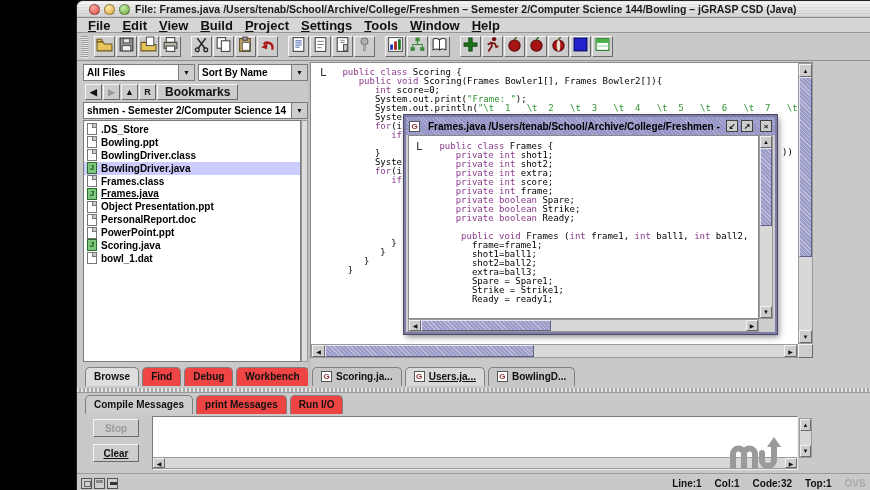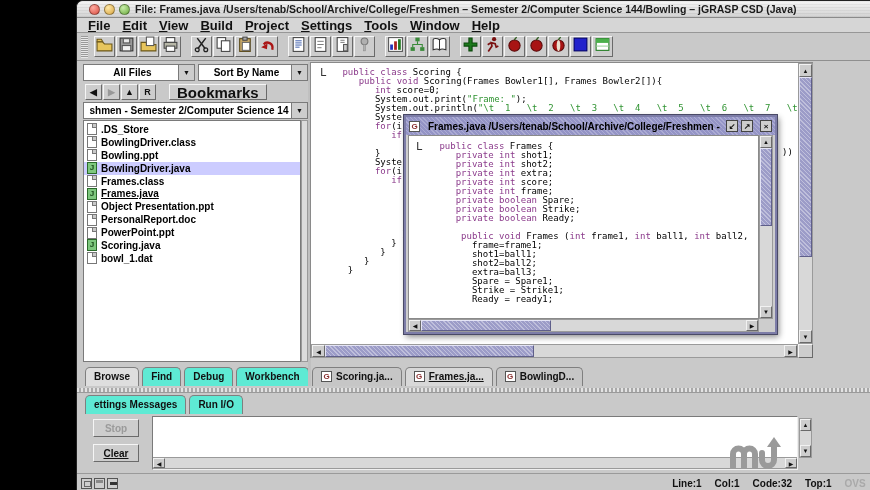--- a/index.html
+++ b/index.html
@@ -28,44 +28,44 @@
     border-bottom:1px solid #8f8f8f;box-sizing:border-box;display:flex;align-items:center;padding-left:4px;}
   .grip{width:7px;height:22px;margin-right:6px;
     background:repeating-linear-gradient(0deg,#e8e8e8 0 1px,#9a9a9a 1px 2px);}
   .tbtn{width:21px;height:21px;background:#cdcdcd;border:1px solid;border-color:#f5f5f5 #6a6a6a #6a6a6a #f5f5f5;
     display:flex;align-items:center;justify-content:center;margin-right:1px;box-sizing:border-box;}
   .tbtn.gap{margin-left:9px;}
   
   .bevel{background:#cdcdcd;border:1px solid;border-color:#f5f5f5 #6a6a6a #6a6a6a #f5f5f5;box-sizing:border-box;}
   
   .combo{position:absolute;height:17px;background:#fff;border:1px solid #7a7a7a;box-sizing:border-box;
-    font-size:10px;font-weight:bold;color:#000;display:flex;align-items:center;text-align:center;}
+    font-size:10px;font-weight:bold;color:#000;display:flex;align-items:center;}
   .combo .cval{flex:1;padding-left:3px;white-space:nowrap;overflow:hidden;}
   .combo .cbtn{width:15px;height:100%;background:#cdcdcd;border-left:1px solid #7a7a7a;
     display:flex;align-items:center;justify-content:center;font-size:7px;color:#111;}
   .navbtn{position:absolute;top:83px;width:17px;height:16px;font-size:9px;font-weight:bold;color:#111;
     display:flex;align-items:center;justify-content:center;}
   .navbtn.disabled{color:#999;}
-  .bookmarks{position:absolute;top:83px;height:16px;font-size:15px;font-weight:bold;color:#111;
-    display:flex;align-items:center;padding:0 7px;margin-left:12px;}
+  .bookmarks{position:absolute;top:83px;height:16px;font-size:12px;font-weight:bold;color:#111;
+    display:flex;align-items:center;padding:0 7px;}
   .file-list{position:absolute;left:6px;top:119px;width:218px;height:242px;background:#fff;
     border:1px solid #7a7a7a;box-sizing:border-box;overflow:hidden;padding-top:2px;}
   .file-scroll{position:absolute;left:224px;top:119px;width:7px;height:242px;background:#dcdcdc;
     border:1px solid #9a9a9a;box-sizing:border-box;}
   .file-row{height:12.9px;display:flex;align-items:center;font-size:10px;font-weight:bold;color:#000;
     white-space:nowrap;padding-left:3px;}
   .file-row.selected{background:#ccccff;}
   .file-row .fname{margin-left:4px;}
   .file-row .fname.open{text-decoration:underline;}
   .ficon{width:10px;height:12px;background:#fff;border:1px solid #777;box-sizing:border-box;position:relative;flex:0 0 auto;}
   .ficon:after{content:"";position:absolute;right:0;top:0;width:3px;height:3px;background:#c9c9c9;border-left:1px solid #777;border-bottom:1px solid #777;}
   .jicon{width:10px;height:12px;background:#7ec87e;border:1px solid #2a6a2a;box-sizing:border-box;
     font-size:8px;font-weight:bold;color:#1a4a1a;text-align:center;line-height:10px;flex:0 0 auto;}
   
-  .tab{border:1px solid #7f7f7f;border-bottom:none;border-radius:5px 5px 0 0;background:#5eead4;
+  .tab{border:1px solid #7f7f7f;border-bottom:none;border-radius:5px 5px 0 0;background:#ef4444;
     padding:3px 8px 4px;font-size:10px;font-weight:bold;color:#111;margin-right:3px;white-space:nowrap;
     display:flex;align-items:center;}
   .tab.active{background:#dedede;}
   .left-tabs{position:absolute;left:8px;top:362px;display:flex;align-items:flex-end;height:23px;}
   .editor-tabs{position:absolute;left:235px;top:360px;display:flex;align-items:flex-end;height:25px;}
   .editor-tabs .tab{background:#c6c6c6;}
   .editor-tabs .tab.active{background:#d8d8d8;}
   .editor-tabs .tab.active .tlabel{text-decoration:underline;}
   .gmini{width:11px;height:11px;background:#fff;border:1px solid #555;box-sizing:border-box;
     font-size:8px;font-weight:bold;color:#8a3030;text-align:center;line-height:9px;margin-right:4px;flex:0 0 auto;}
@@ -305,25 +305,25 @@
       <span class="cval">shmen - Semester 2/Computer Science 14</span>
       <span class="cbtn">▼</span>
     </div>
     <div class="file-list" id="file-list">
         <div class="file-row">
           <span class="ficon"></span>
           <span class="fname">.DS_Store</span>
         </div>
         <div class="file-row">
           <span class="ficon"></span>
+          <span class="fname">Bowling.ppt</span>
+        </div>
+        <div class="file-row">
+          <span class="ficon"></span>
           <span class="fname">BowlingDriver.class</span>
-        </div>
-        <div class="file-row">
-          <span class="ficon"></span>
-          <span class="fname">Bowling.ppt</span>
         </div>
         <div class="file-row selected">
           <span class="jicon">J</span>
           <span class="fname">BowlingDriver.java</span>
         </div>
         <div class="file-row">
           <span class="ficon"></span>
           <span class="fname">Frames.class</span>
         </div>
         <div class="file-row">
@@ -414,21 +414,21 @@
       <div class="bevel" style="position:absolute;left:487px;top:281px;width:15px;height:14px;"></div>
     </div>
 
     <div class="editor-tabs" id="editor-tabs">
         <div class="tab">
           <span class="gmini">G</span>
           <span class="tlabel">Scoring.ja...</span>
         </div>
         <div class="tab active">
           <span class="gmini">G</span>
-          <span class="tlabel">Frames.ja...</span>
+          <span class="tlabel">Users.ja...</span>
         </div>
         <div class="tab">
           <span class="gmini">G</span>
           <span class="tlabel">BowlingD...</span>
         </div>
       </div>
 
     <div class="float">
       <div class="float-title">
         <span class="gmini">G</span>
@@ -471,22 +471,25 @@
         <div class="sb-btn" style="left:0;top:0;width:12px;height:11px;">◀</div>
         <div class="sb-thumb" style="left:12px;top:0;width:130px;height:11px;"></div>
         <div class="sb-btn" style="right:0;top:0;width:12px;height:11px;">▶</div>
       </div>
     </div>
 
     <div class="divider-dots"></div>
 
     <div class="bottom-panel"></div>
     <div class="bottom-tabs" id="bottom-tabs">
-        <div class="tab">
-          <span class="tlabel">ettings Messages</span>
+        <div class="tab active">
+          <span class="tlabel">Compile Messages</span>
+        </div>
+        <div class="tab">
+          <span class="tlabel">print Messages</span>
         </div>
         <div class="tab">
           <span class="tlabel">Run I/O</span>
         </div>
       </div>
     <div class="btn bevel disabled" style="left:16px;top:418px;width:46px;height:18px;">Stop</div>
     <div class="btn bevel" style="left:16px;top:443px;width:46px;height:18px;text-decoration:underline;">Clear</div>
 
     <div class="msg-outer">
       <div class="msg-white"></div>

